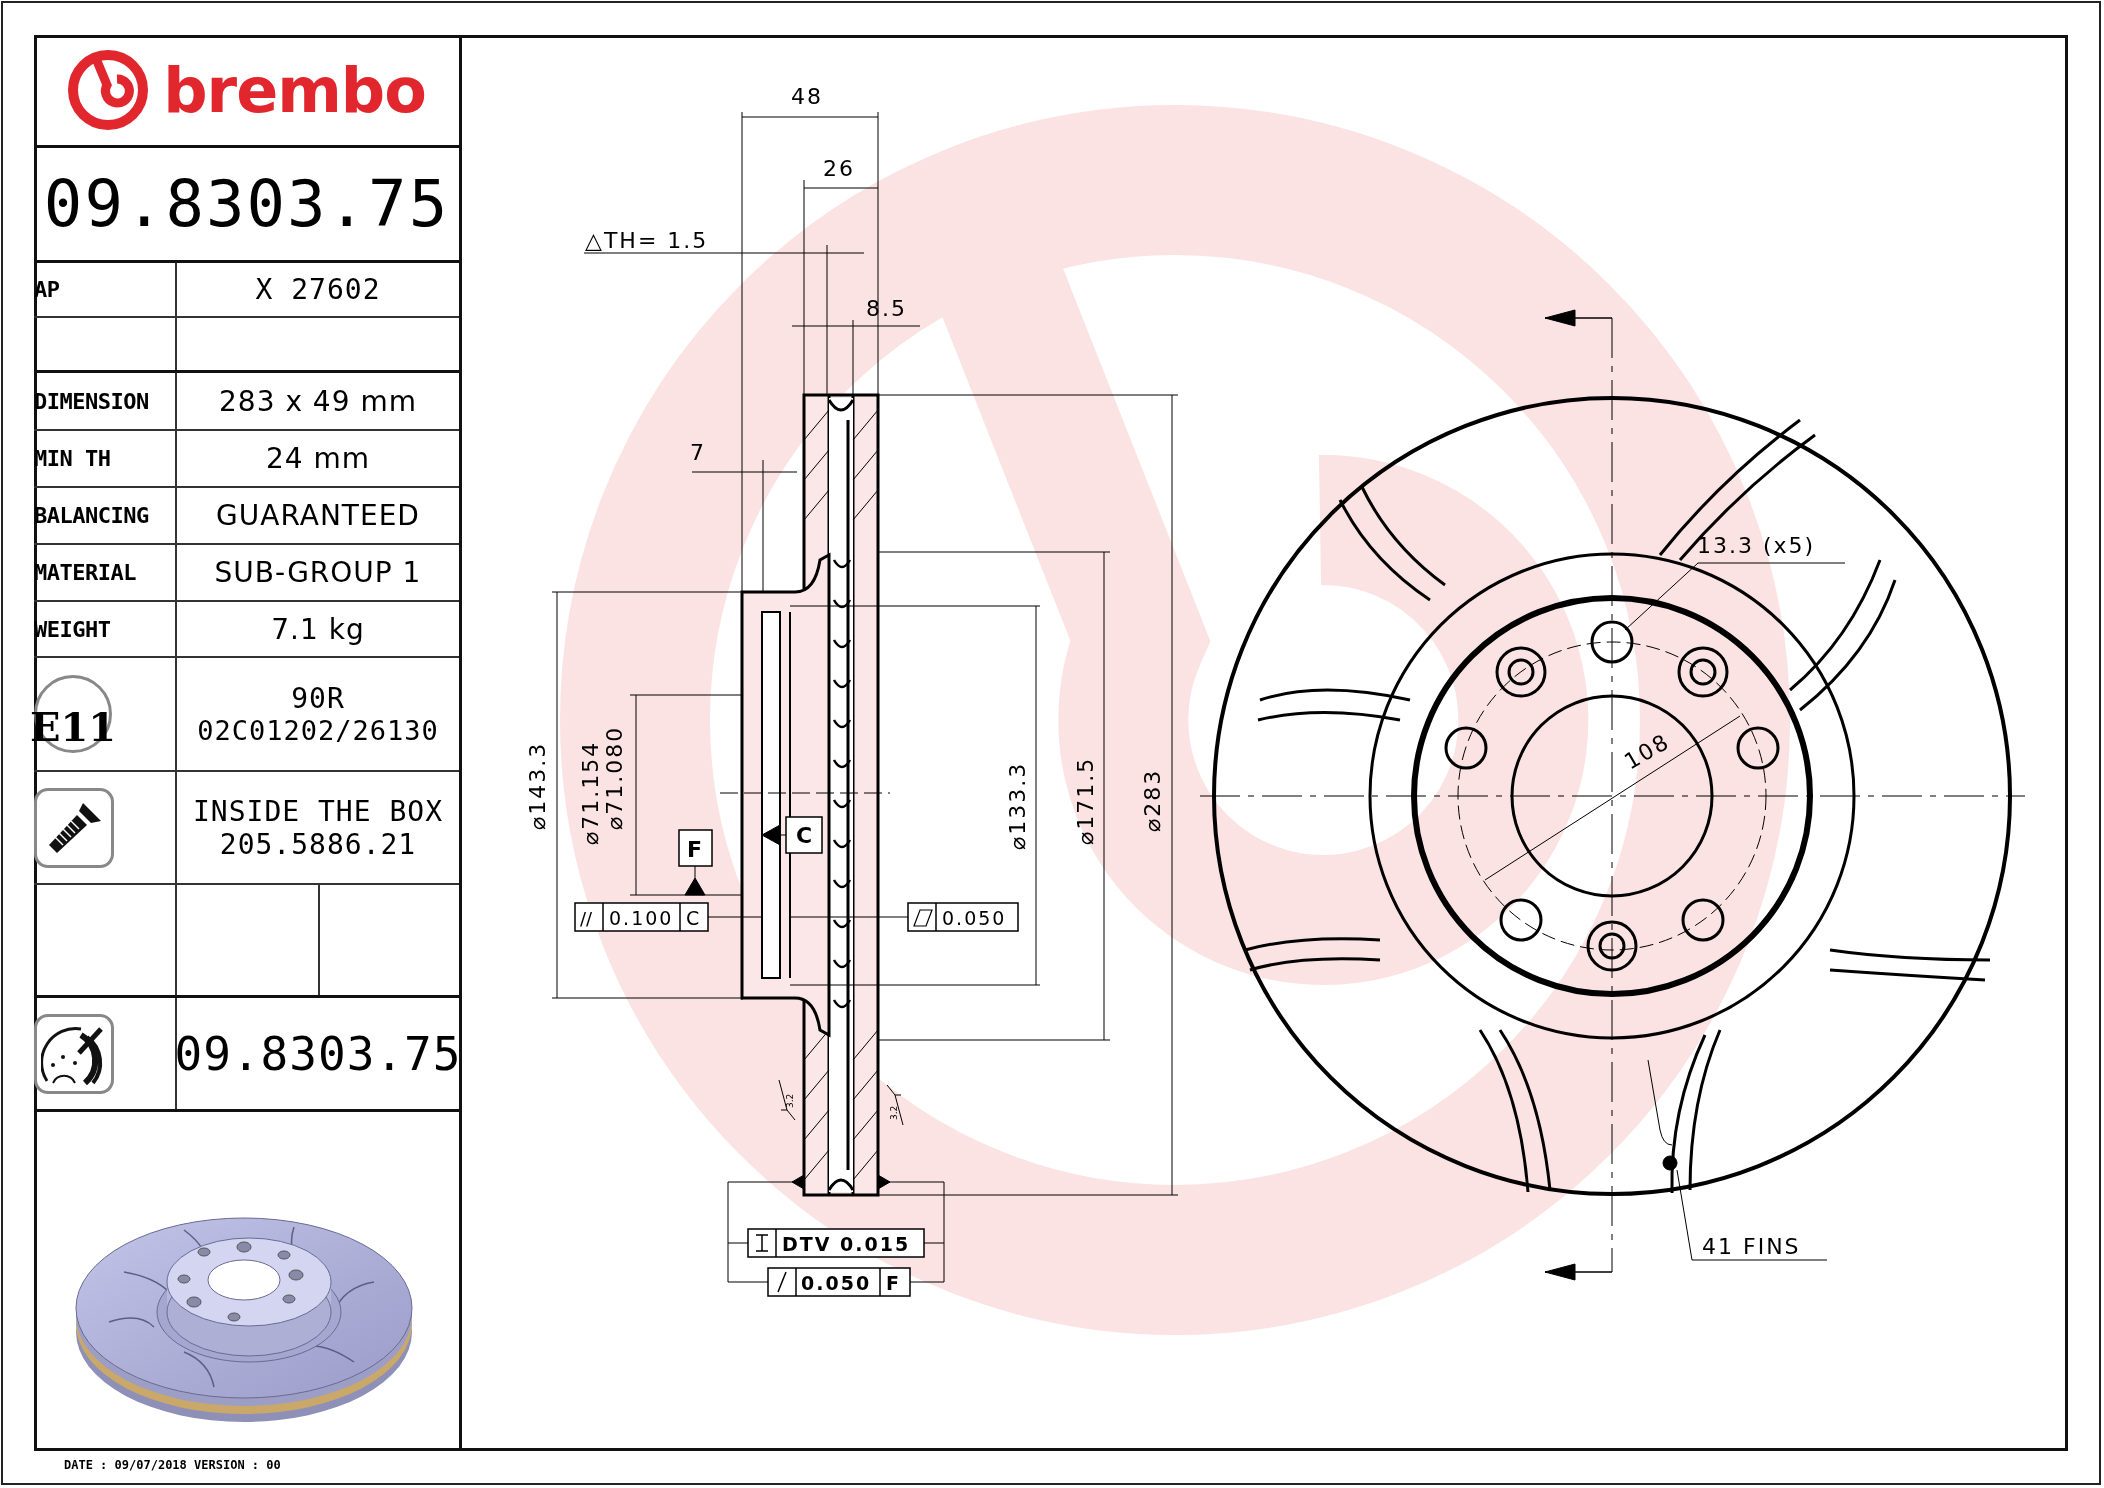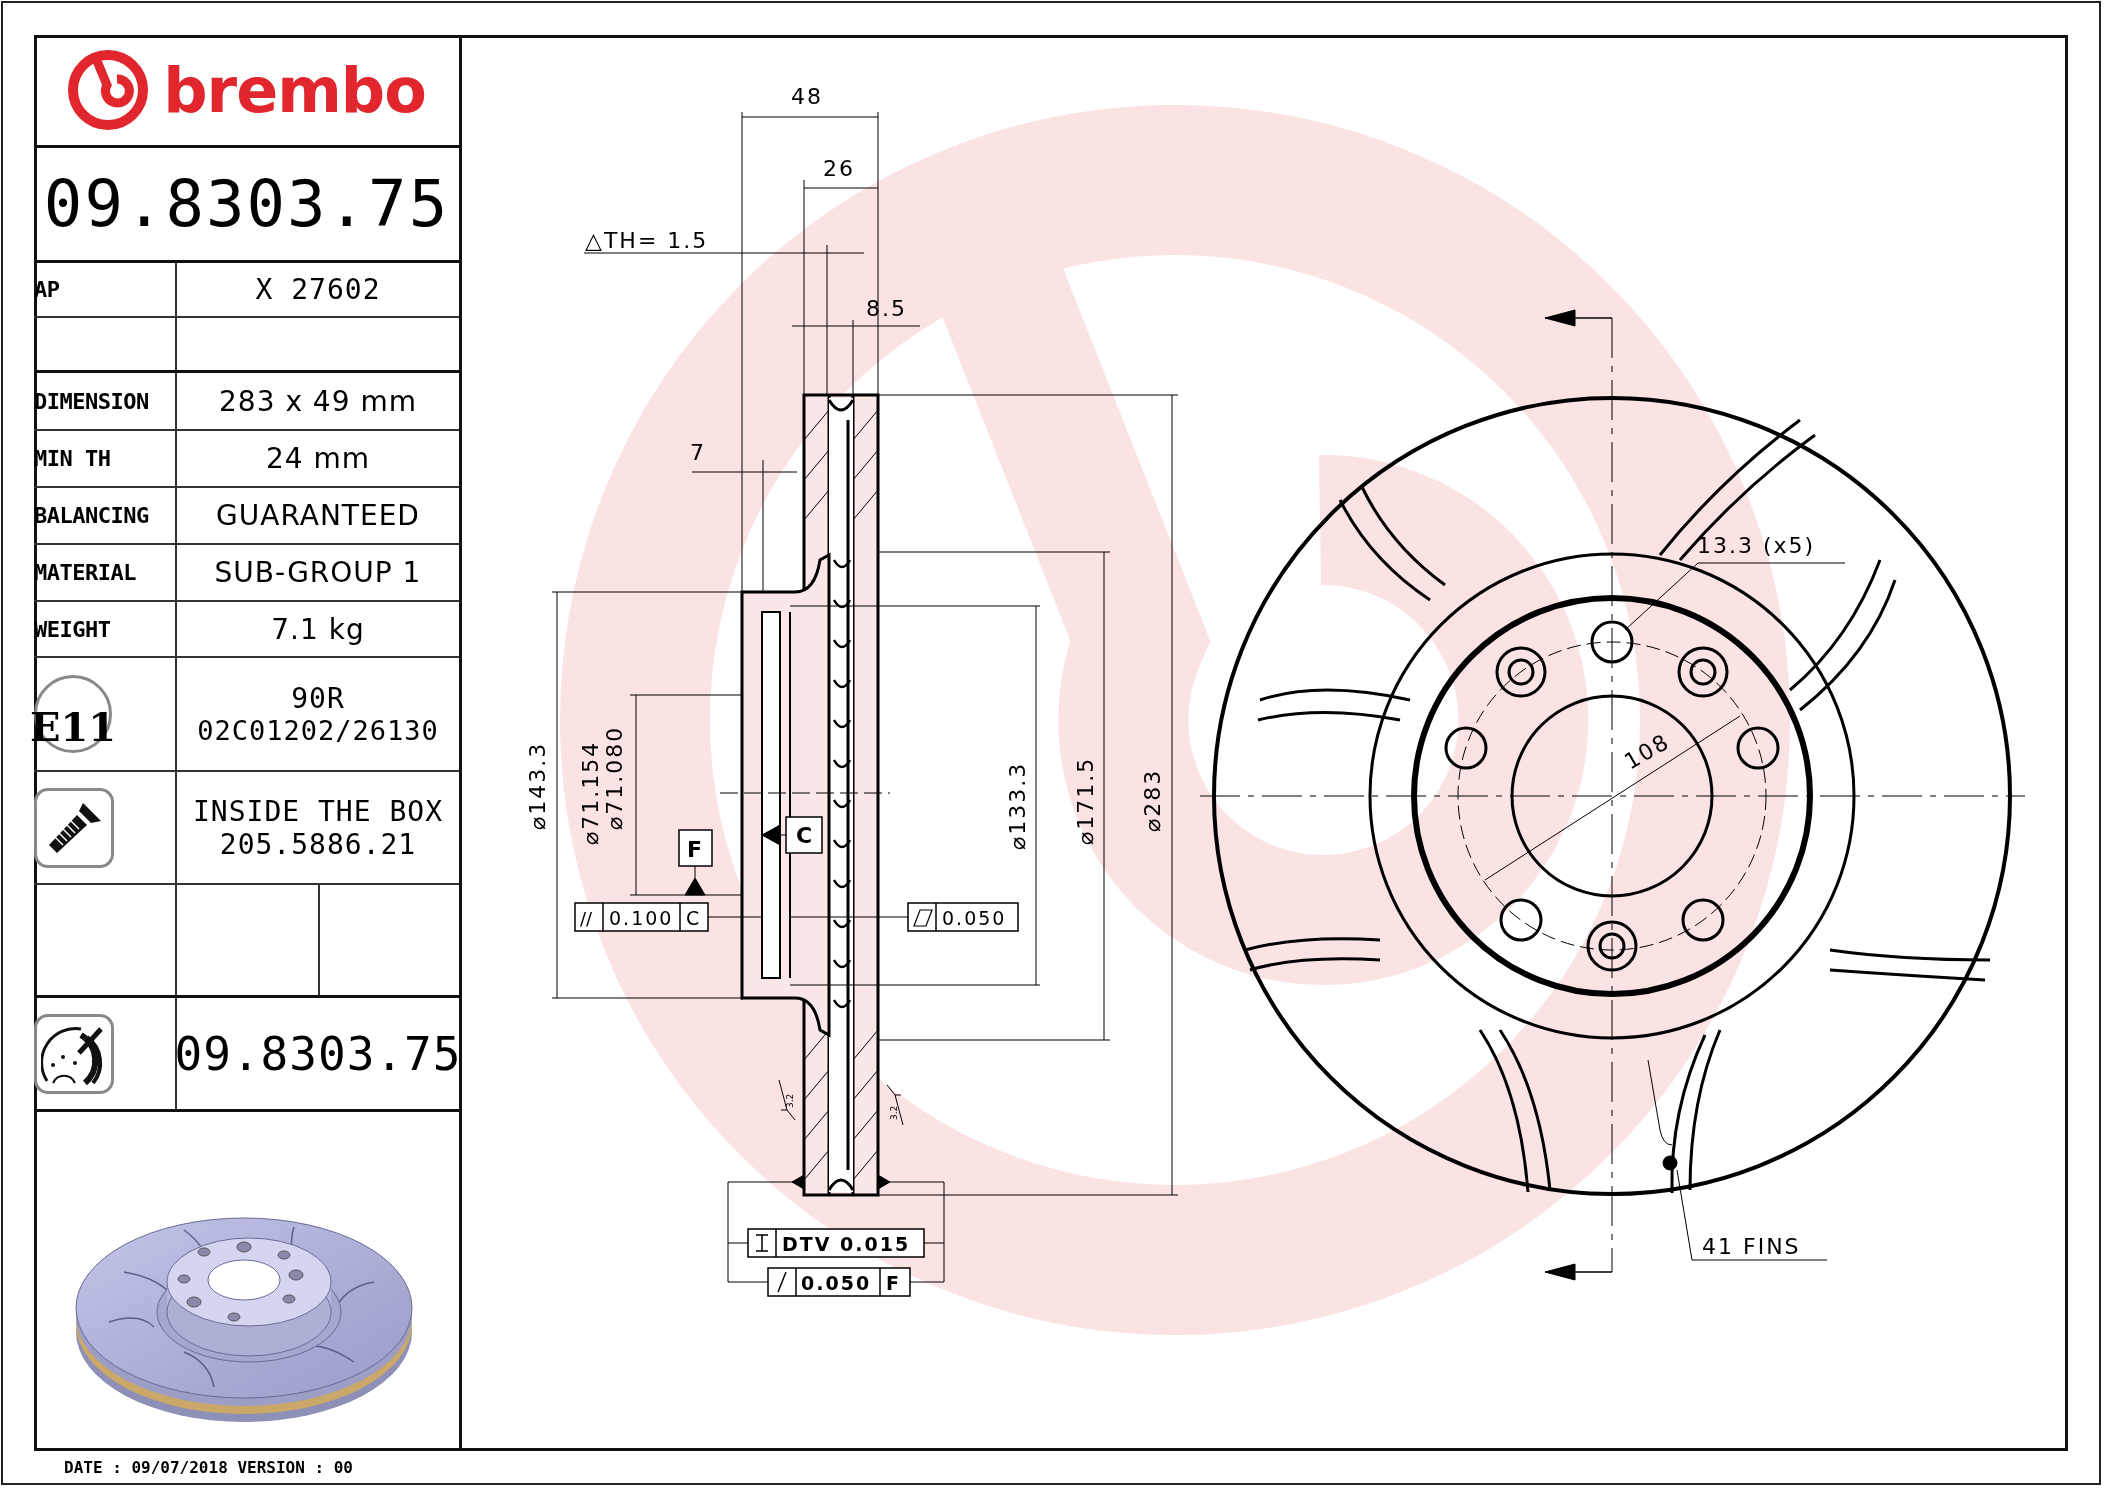--- a/index.html
+++ b/index.html
@@ -11,21 +11,21 @@
   .row.thick{border-bottom:3px solid #111;}
   .cell-l{position:absolute;left:0;top:0;bottom:0;width:143px;border-right:2px solid #333;display:flex;align-items:center;justify-content:flex-start;box-sizing:border-box;}
   .cell-r{position:absolute;left:143px;right:0;top:0;bottom:0;display:flex;align-items:center;justify-content:center;flex-direction:column;border-radius:18px;}
   .lbl{font-family:"DejaVu Sans Mono",monospace;font-weight:bold;font-size:22px;letter-spacing:-0.5px;}
   .val{font-family:"DejaVu Sans",sans-serif;font-size:28px;letter-spacing:1px;}
   .val.mono{font-family:"DejaVu Sans Mono",monospace;font-size:28px;}
   .partno{font-family:"DejaVu Sans Mono",monospace;font-size:64px;letter-spacing:2px;}
   .partno2{font-family:"DejaVu Sans Mono",monospace;font-size:46px;letter-spacing:1px;}
   .logo{display:flex;align-items:center;gap:14px;}
   .logo-text{font-family:"DejaVu Sans",sans-serif;font-size:62px;font-weight:bold;color:#e1262d;letter-spacing:-1px;}
-  .date{position:absolute;left:64px;top:1458px;font-family:"DejaVu Sans Mono",monospace;font-weight:bold;font-size:16px;}
+  .date{position:absolute;left:64px;top:1458px;font-family:"DejaVu Sans Mono",monospace;font-weight:bold;font-size:12px;}
   .icon-box{width:80px;height:80px;border:3px solid #888;border-radius:14px;display:flex;align-items:center;justify-content:center;box-sizing:border-box;}
   .drawing{position:absolute;left:462px;top:35px;width:1686px;height:1416px;overflow:hidden;}
   svg text{font-family:"DejaVu Sans",sans-serif;}
 </style>
 </head>
 <body>
 
 <div class="outer"></div>
 <div class="frame"></div>
 

